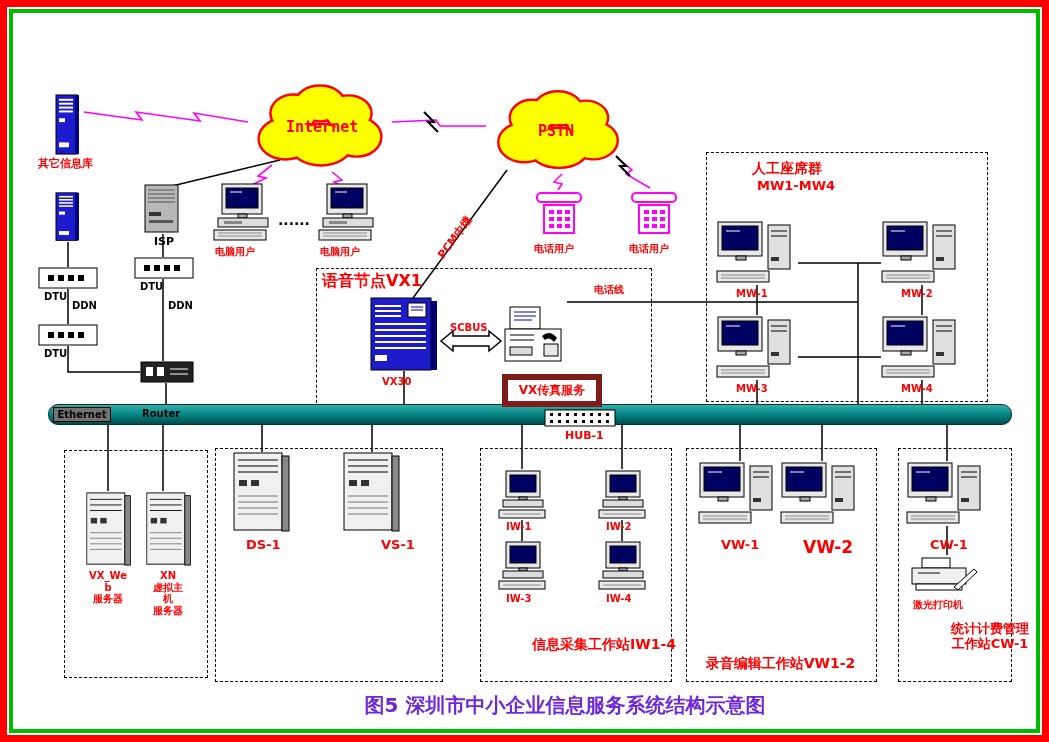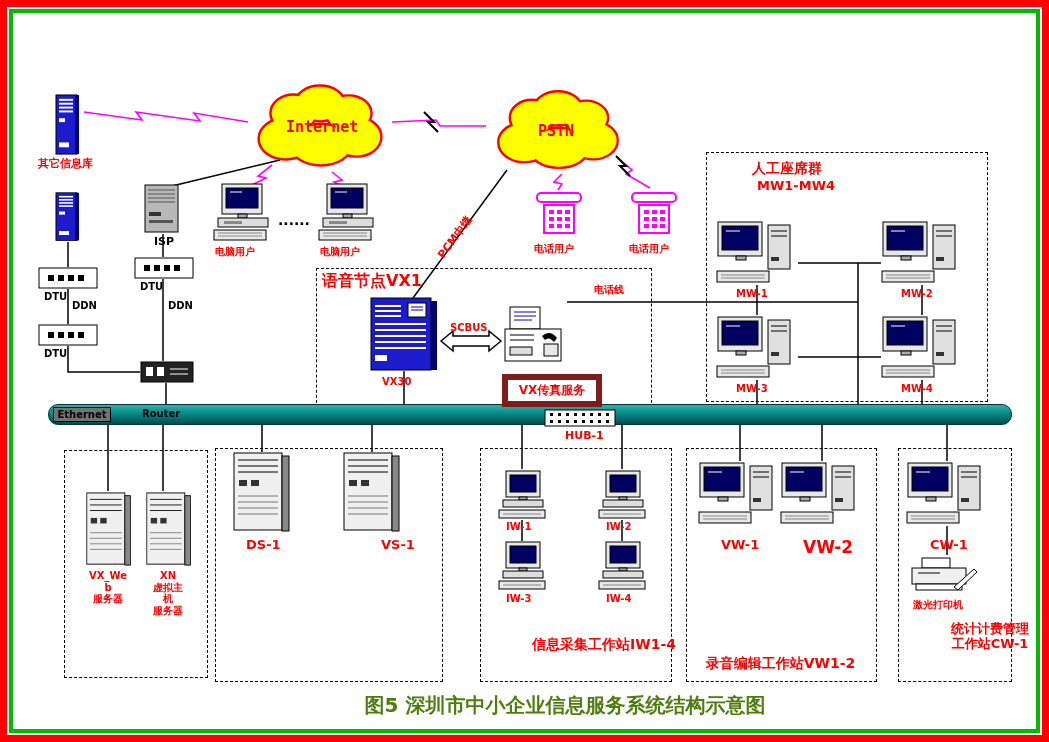--- a/index.html
+++ b/index.html
@@ -18,21 +18,21 @@
        background:linear-gradient(180deg,#34b0a8 0%,#008080 55%,#004b4b 100%);
        border:1px solid #003535;z-index:3;}
   .eth-lbl{position:absolute;left:53px;top:407px;width:56px;height:13px;background:#737373;
        border:1px solid #000;font-size:10px;font-weight:bold;color:#000;line-height:13px;
        text-align:center;z-index:4;}
   .fax-box{position:absolute;left:502px;top:374px;width:88px;height:21px;border:6px solid #7f1d1d;
        color:#ff0000;font-weight:bold;font-size:12px;line-height:21px;text-align:center;z-index:10;background:#fff;}
   .rot{transform:rotate(-54deg);transform-origin:left top;}
   .cloud-txt{position:absolute;color:#ff0000;font-weight:bold;font-size:15px;z-index:6;
        font-family:"DejaVu Sans Mono","Liberation Mono",monospace;}
-  .title{position:absolute;left:300px;top:692px;width:530px;text-align:center;color:#4d7c0f;
+  .title{position:absolute;left:300px;top:692px;width:530px;text-align:center;color:#6d28d9;
        font-size:20px;font-weight:bold;z-index:10;}
 </style>
 </head>
 <body>
 
 <div id="canvas">
 
   <svg width="0" height="0" style="position:absolute" aria-hidden="true">
     <defs>
       <symbol id="sym-tower-blue" viewBox="0 0 26 64" preserveAspectRatio="none">

